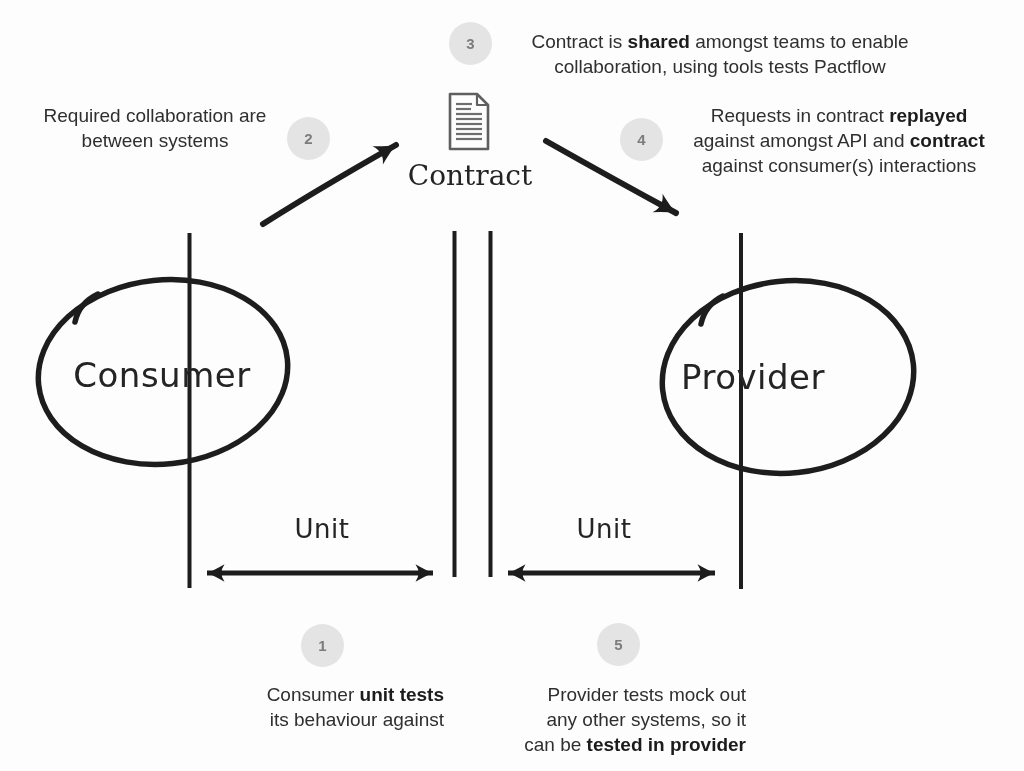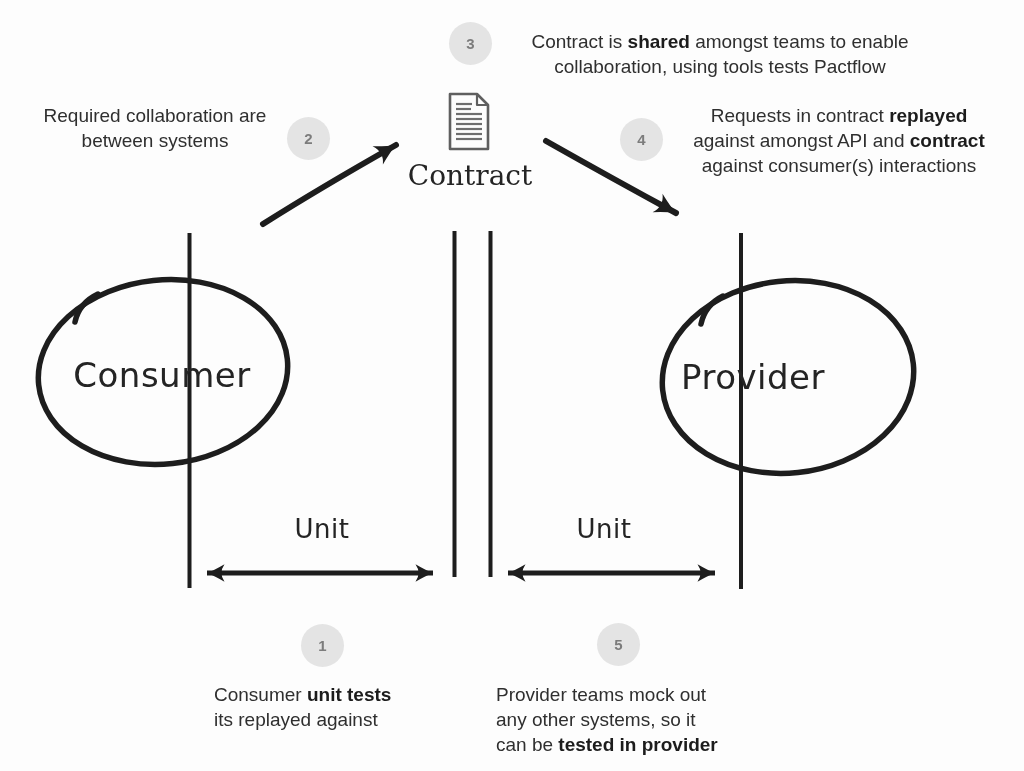--- a/index.html
+++ b/index.html
@@ -10,21 +10,21 @@
   .strokes{position:absolute;left:0;top:0;width:1024px;height:771px;}
   .badge{
     position:absolute;width:43px;height:43px;border-radius:50%;
     background:#e4e4e4;color:#7c7c7c;font-size:15px;font-weight:700;
     display:flex;align-items:center;justify-content:center;
   }
   .note{position:absolute;font-size:19px;line-height:25px;color:#2f2f2f;}
   .note b{font-weight:700;color:#1c1c1c;}
   .note.left{text-align:center;}
   .note.right{text-align:center;}
-  .note.center{text-align:left;}
+  .note.center{text-align:right;}
   .hand{
     position:absolute;font-family:"DejaVu Sans",sans-serif;color:#242424;
     text-align:center;letter-spacing:0.5px;
   }
   .contract-label{font-family:"DejaVu Serif",serif;font-size:28px;letter-spacing:0;}
   .big{font-size:34px;}
   .unit{font-size:26px;}
   .doc{position:absolute;}
 </style>
 </head>
@@ -96,25 +96,25 @@
   </div>
 
   <div class="note right" style="left:688px;top:103px;width:302px">
     <div><span>Requests in contract </span><b>replayed</b></div>
     <div><span>against amongst API and </span><b>contract</b></div>
     <div><span>against consumer(s) interactions</span></div>
   </div>
 
   <div class="note center" style="left:214px;top:682px;width:230px">
     <div><span>Consumer </span><b>unit tests</b></div>
-    <div><span>its replayed against</span></div>
+    <div><span>its behaviour against</span></div>
   </div>
 
   <div class="note center" style="left:496px;top:682px;width:250px">
-    <div><span>Provider teams mock out</span></div>
+    <div><span>Provider tests mock out</span></div>
     <div><span>any other systems, so it</span></div>
     <div><span>can be </span><b>tested in provider</b></div>
   </div>
 
   <div class="hand contract-label" style="left:385px;top:159px;width:170px">Contract</div>
   <div class="hand big" style="left:52px;top:355px;width:220px">Consumer</div>
   <div class="hand big" style="left:643px;top:357px;width:220px">Provider</div>
   <div class="hand unit" style="left:267px;top:514px;width:110px">Unit</div>
   <div class="hand unit" style="left:549px;top:514px;width:110px">Unit</div>
 

